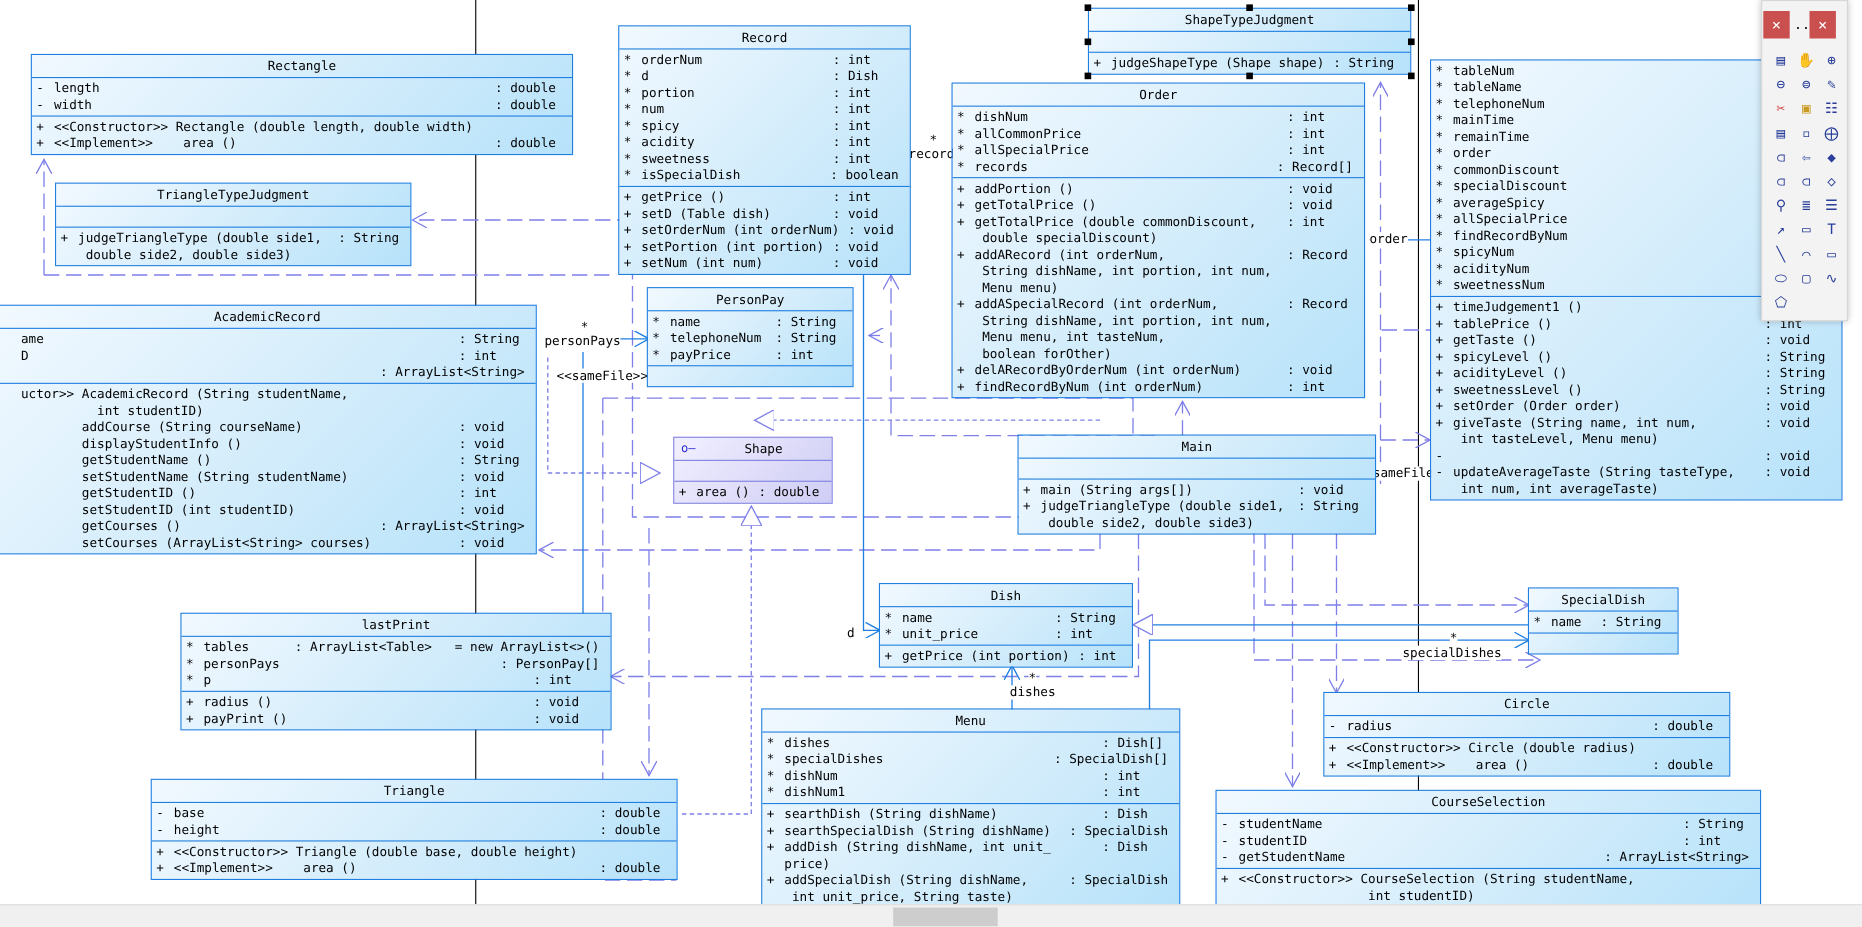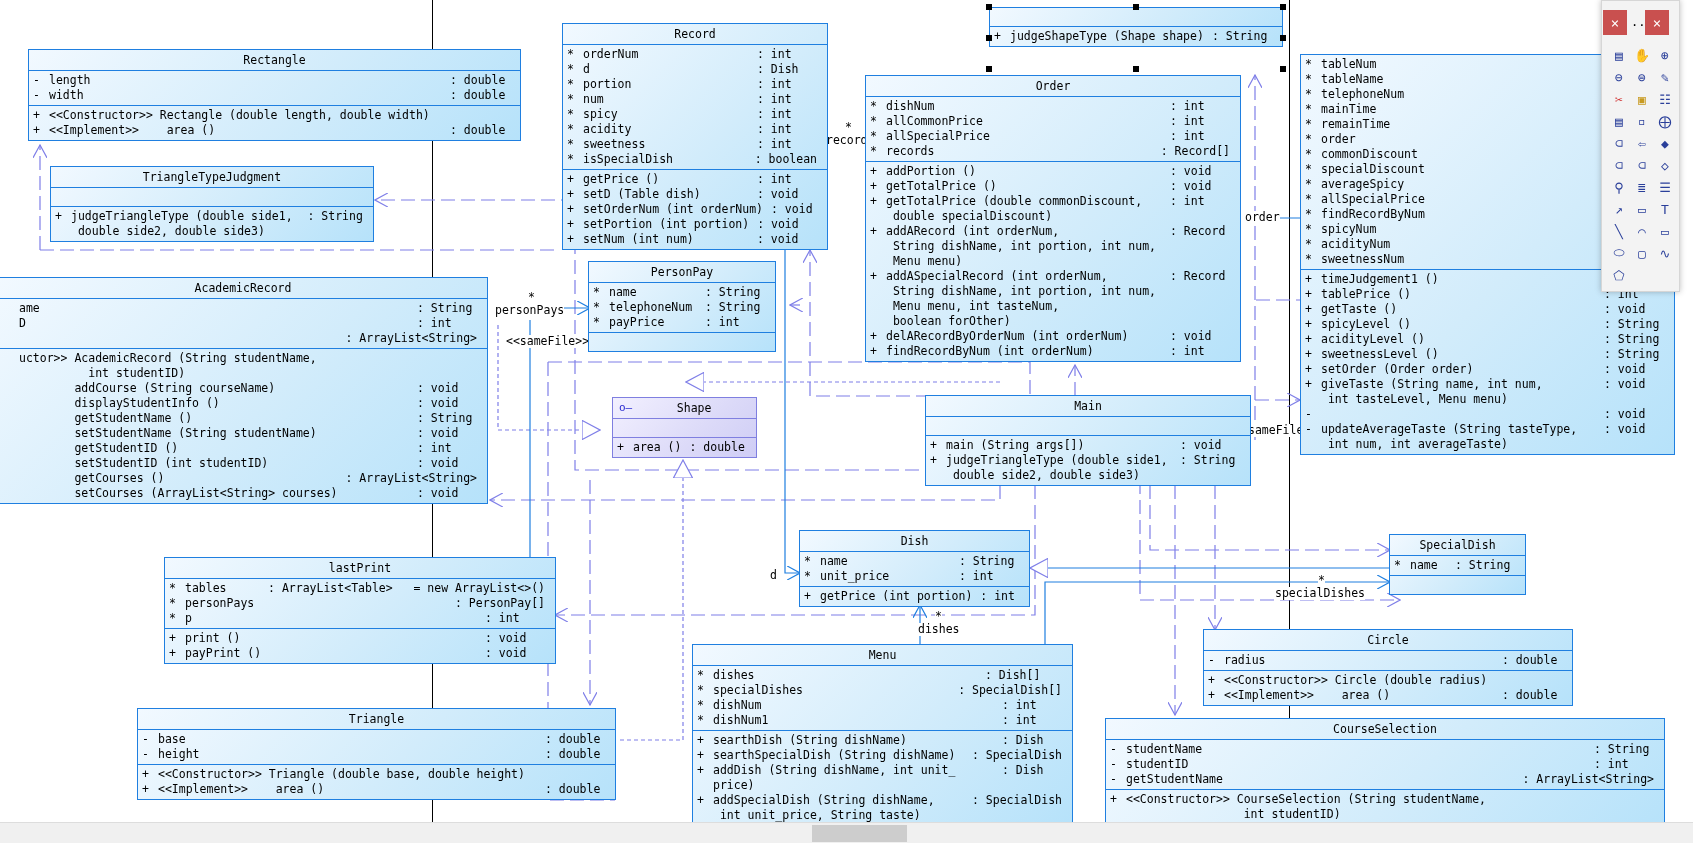--- a/index.html
+++ b/index.html
@@ -167,20 +167,21 @@
       <div class="sec"></div>
     </div>
   <div class="cls iface" style="left:612px;top:397px;width:145px;">
       <div class="title"><span style="float: left; margin-left: 6px; color: rgb(42, 42, 208); font-size: 11px;">o—</span><span>Shape</span></div>
       <div class="sec"></div>
       <div class="sec">
         <div class="row"><span class="v">+</span><span class="n">area ()</span><span style="flex: 1 1 0%; min-width: 8px;"></span><span class="t" style="padding-right: 10px; min-width: 60px;">: double</span></div>
       </div>
     </div>
   <div class="cls" style="left:989px;top:7px;width:294px;">
+      <div class="title"><span>ShapeTypeJudgment</span></div>
       <div class="sec"></div>
       <div class="sec">
         <div class="row"><span class="v">+</span><span class="n">judgeShapeType (Shape shape)</span><span style="flex: 1 1 0%; min-width: 8px;"></span><span class="t" style="padding-right: 10px; min-width: 60px;">: String</span></div>
       </div>
     </div>
   <div class="cls" style="left:865px;top:75px;width:376px;">
       <div class="title"><span>Order</span></div>
       <div class="sec">
         <div class="row"><span class="v">*</span><span class="n">dishNum        </span><span style="flex: 1 1 0%; min-width: 8px;"></span><span class="t" style="padding-right: 10px; min-width: 60px;">: int</span></div>
         <div class="row"><span class="v">*</span><span class="n">allCommonPrice </span><span style="flex: 1 1 0%; min-width: 8px;"></span><span class="t" style="padding-right: 10px; min-width: 60px;">: int</span></div>
@@ -262,28 +263,28 @@
       <div class="sec"></div>
     </div>
   <div class="cls" style="left:164px;top:557px;width:392px;">
       <div class="title"><span>lastPrint</span></div>
       <div class="sec">
         <div class="row"><span class="v">*</span><span class="n">tables    </span><span style="flex: 1 1 0%; min-width: 8px;"></span><span class="t" style="padding-right: 10px; min-width: 60px;">: ArrayList&lt;Table&gt;   = new ArrayList&lt;&gt;()</span></div>
         <div class="row"><span class="v">*</span><span class="n">personPays</span><span style="flex: 1 1 0%; min-width: 8px;"></span><span class="t" style="padding-right: 10px; min-width: 60px;">: PersonPay[]</span></div>
         <div class="row"><span class="v">*</span><span class="n">p         </span><span style="flex: 1 1 0%; min-width: 8px;"></span><span class="t" style="padding-right: 10px; min-width: 60px;">: int</span></div>
       </div>
       <div class="sec">
-        <div class="row"><span class="v">+</span><span class="n">print ()   </span><span style="flex: 1 1 0%; min-width: 8px;"></span><span class="t" style="padding-right: 10px; min-width: 60px;">: void</span></div>
+        <div class="row"><span class="v">+</span><span class="n">radius ()   </span><span style="flex: 1 1 0%; min-width: 8px;"></span><span class="t" style="padding-right: 10px; min-width: 60px;">: void</span></div>
         <div class="row"><span class="v">+</span><span class="n">payPrint ()</span><span style="flex: 1 1 0%; min-width: 8px;"></span><span class="t" style="padding-right: 10px; min-width: 60px;">: void</span></div>
       </div>
     </div>
   <div class="cls" style="left:692px;top:644px;width:381px;">
       <div class="title"><span>Menu</span></div>
       <div class="sec">
-        <div class="row"><span class="v">*</span><span class="n">dishes       </span><span style="flex: 1 1 0%; min-width: 8px;"></span><span class="t" style="padding-right: 27px; min-width: 60px;">: Dish[]</span></div>
+        <div class="row"><span class="v">*</span><span class="n">dishes       </span><span style="flex: 1 1 0%; min-width: 8px;"></span><span class="t" style="padding-right: 10px; min-width: 60px;">: Dish[]</span></div>
         <div class="row"><span class="v">*</span><span class="n">specialDishes</span><span style="flex: 1 1 0%; min-width: 8px;"></span><span class="t" style="padding-right: 10px; min-width: 60px;">: SpecialDish[]</span></div>
         <div class="row"><span class="v">*</span><span class="n">dishNum      </span><span style="flex: 1 1 0%; min-width: 8px;"></span><span class="t" style="padding-right: 10px; min-width: 60px;">: int</span></div>
         <div class="row"><span class="v">*</span><span class="n">dishNum1     </span><span style="flex: 1 1 0%; min-width: 8px;"></span><span class="t" style="padding-right: 10px; min-width: 60px;">: int</span></div>
       </div>
       <div class="sec">
         <div class="row"><span class="v">+</span><span class="n">searthDish (String dishName)</span><span style="flex: 1 1 0%; min-width: 8px;"></span><span class="t" style="padding-right: 10px; min-width: 60px;">: Dish</span></div>
         <div class="row"><span class="v">+</span><span class="n">searthSpecialDish (String dishName)</span><span style="flex: 1 1 0%; min-width: 8px;"></span><span class="t" style="padding-right: 10px; min-width: 60px;">: SpecialDish</span></div>
         <div class="row"><span class="v">+</span><span class="n">addDish (String dishName, int unit_
 price)</span><span style="flex: 1 1 0%; min-width: 8px;"></span><span class="t" style="padding-right: 10px; min-width: 60px;">: Dish</span></div>
         <div class="row"><span class="v">+</span><span class="n">addSpecialDish (String dishName,
@@ -304,21 +305,21 @@
       <div class="title"><span>Triangle</span></div>
       <div class="sec">
         <div class="row"><span class="v">-</span><span class="n">base  </span><span style="flex: 1 1 0%; min-width: 8px;"></span><span class="t" style="padding-right: 10px; min-width: 60px;">: double</span></div>
         <div class="row"><span class="v">-</span><span class="n">height</span><span style="flex: 1 1 0%; min-width: 8px;"></span><span class="t" style="padding-right: 10px; min-width: 60px;">: double</span></div>
       </div>
       <div class="sec">
         <div class="row"><span class="v">+</span><span class="n">&lt;&lt;Constructor&gt;&gt; Triangle (double base, double height)</span><span style="flex: 1 1 0%; min-width: 8px;"></span><span class="t" style="padding-right: 10px; min-width: 60px;"></span></div>
         <div class="row"><span class="v">+</span><span class="n">&lt;&lt;Implement&gt;&gt;    area ()</span><span style="flex: 1 1 0%; min-width: 8px;"></span><span class="t" style="padding-right: 10px; min-width: 60px;">: double</span></div>
       </div>
     </div>
-  <div class="cls" style="left:1105px;top:718px;width:560px;height:115px;">
+  <div class="cls" style="left:1105px;top:718px;width:496px;height:115px;">
       <div class="title"><span>CourseSelection</span></div>
       <div class="sec">
         <div class="row"><span class="v">-</span><span class="n">studentName    </span><span style="flex: 1 1 0%; min-width: 8px;"></span><span class="t" style="padding-right: 10px; min-width: 60px;">: String</span></div>
         <div class="row"><span class="v">-</span><span class="n">studentID      </span><span style="flex: 1 1 0%; min-width: 8px;"></span><span class="t" style="padding-right: 10px; min-width: 60px;">: int</span></div>
         <div class="row"><span class="v">-</span><span class="n">getStudentName</span><span style="flex: 1 1 0%; min-width: 8px;"></span><span class="t" style="padding-right: 10px; min-width: 60px;">: ArrayList&lt;String&gt;</span></div>
       </div>
       <div class="sec">
         <div class="row"><span class="v">+</span><span class="n">&lt;&lt;Constructor&gt;&gt; CourseSelection (String studentName,
                  int studentID)</span><span style="flex: 1 1 0%; min-width: 8px;"></span><span class="t" style="padding-right: 10px; min-width: 60px;"></span></div>
       </div>

